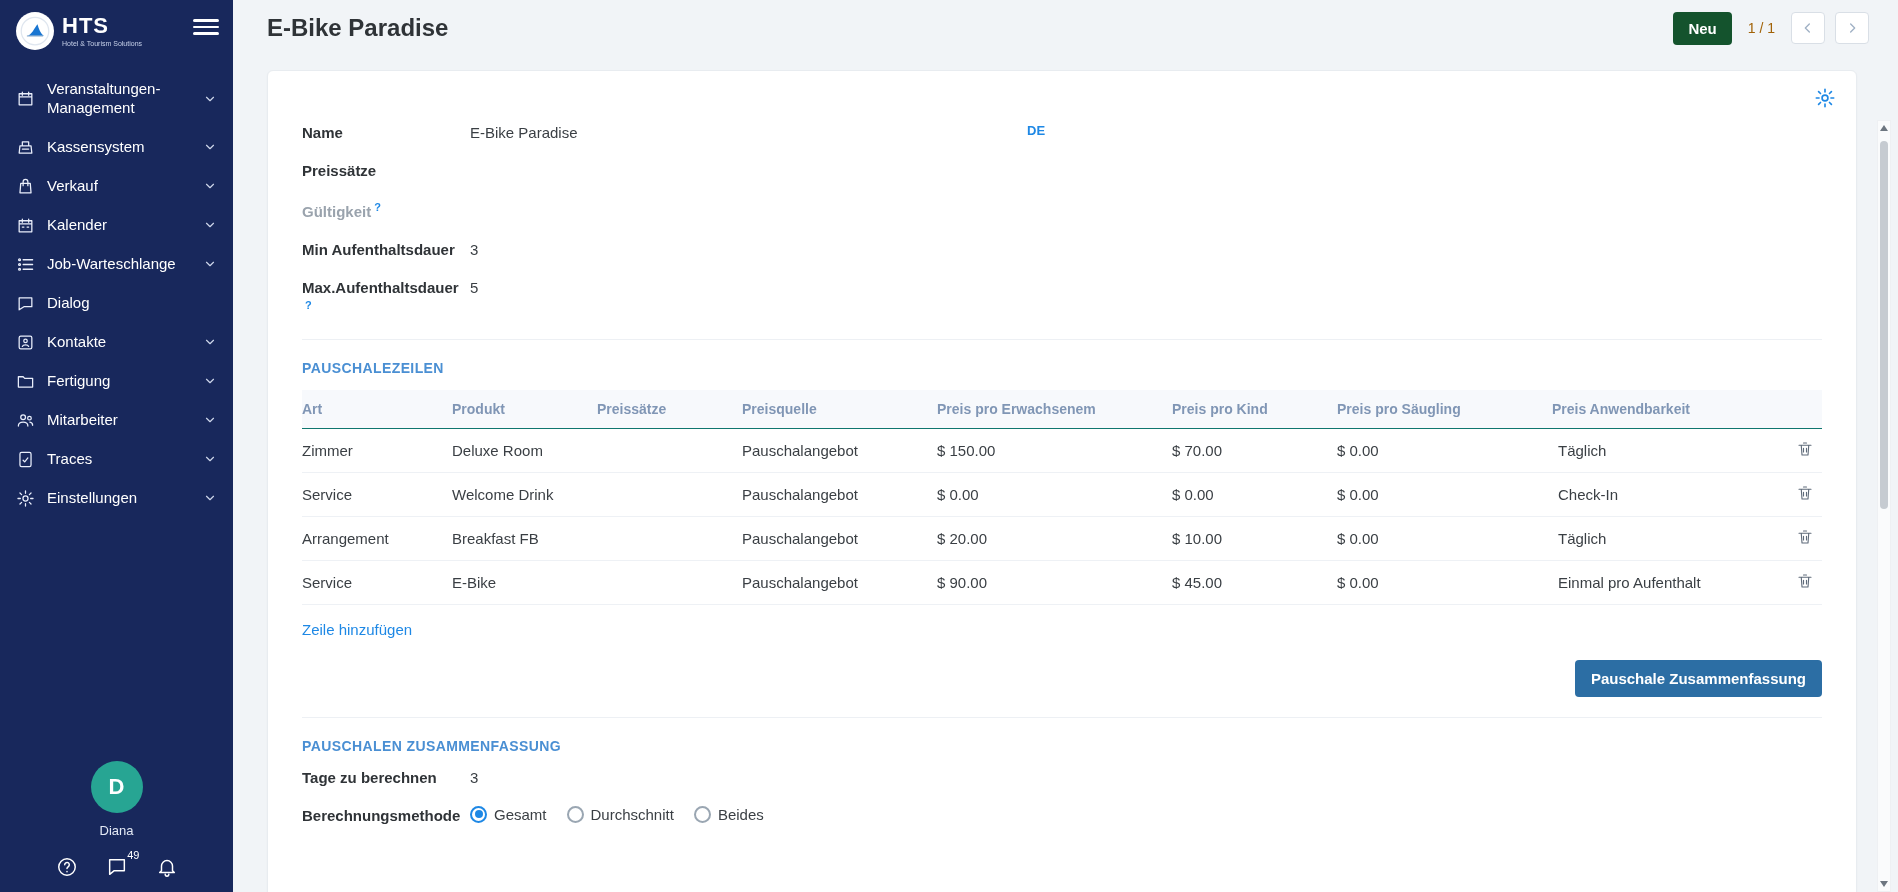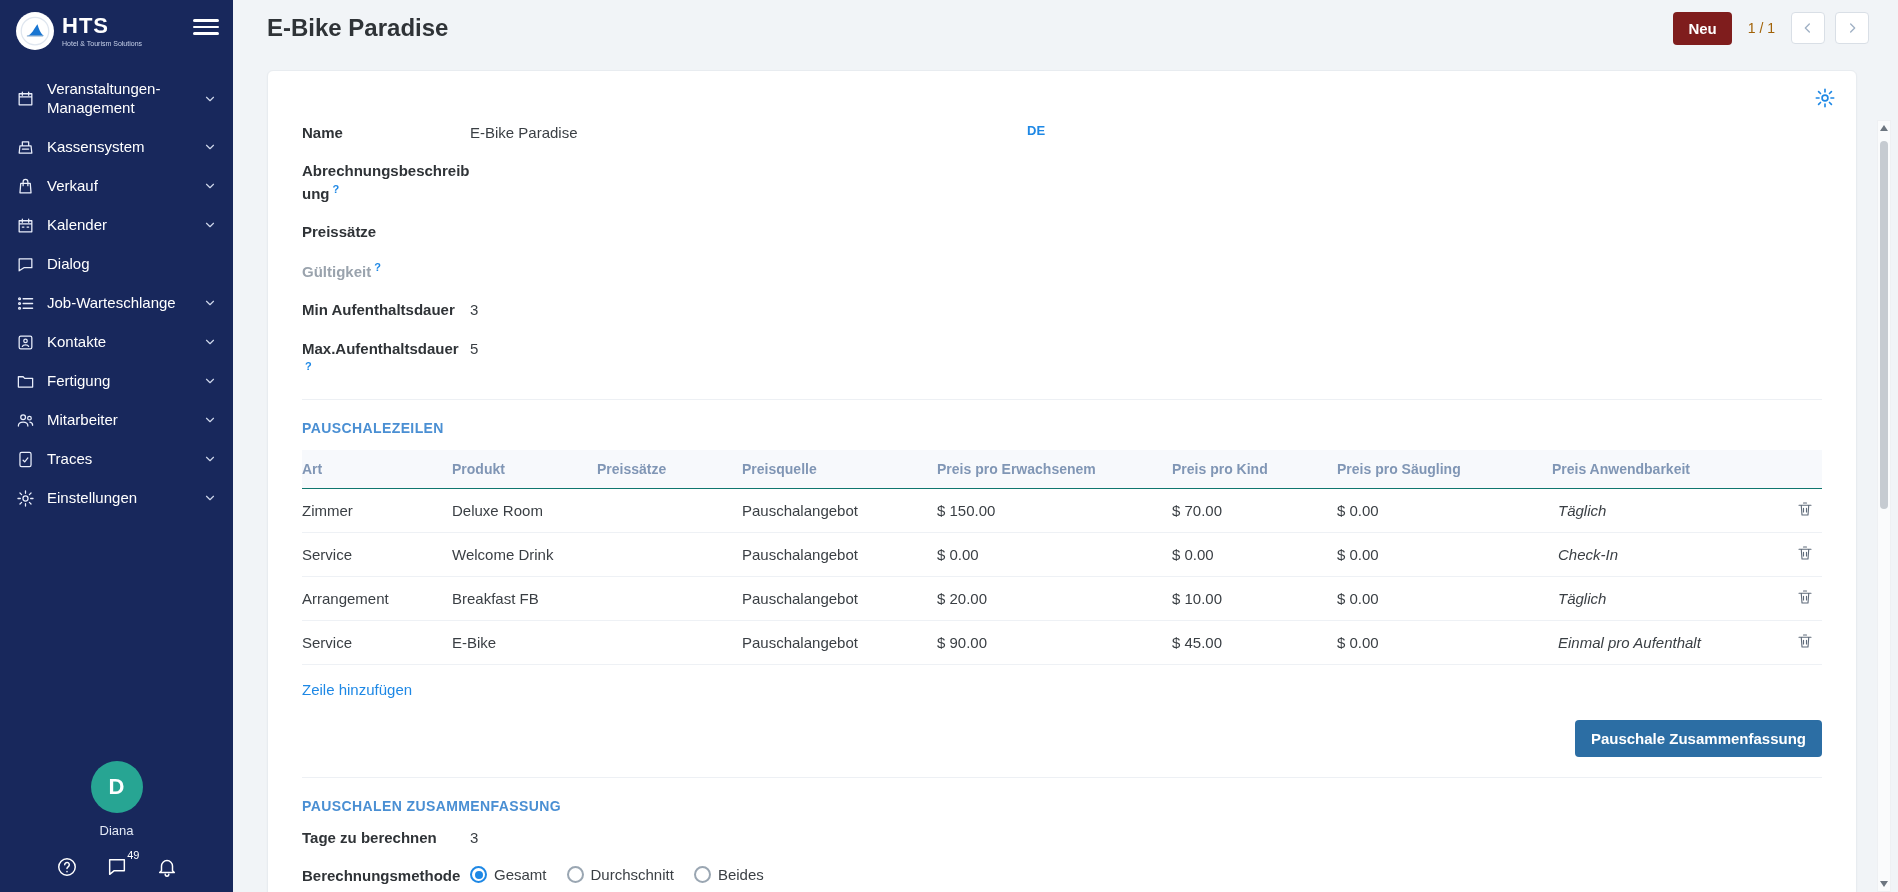--- a/index.html
+++ b/index.html
@@ -30,21 +30,21 @@
   .user-icons { display:flex; align-items:center; gap:28px; margin-top:18px; }
   .uicon { position:relative; width:22px; height:22px; color:#fff; cursor:pointer; }
   .uicon svg { width:22px; height:22px; stroke:currentColor; fill:none; stroke-width:1.6; stroke-linecap:round; stroke-linejoin:round; }
   .uicon .badge { position:absolute; top:-7px; right:-12px; font-size:11px; color:#fff; }
 
   
   .main { flex:1; display:flex; flex-direction:column; position:relative; }
   .topbar { height:56px; display:flex; align-items:center; justify-content:space-between; padding:0 34px; }
   .page-title { font-size:24px; font-weight:bold; color:#2f3337; }
   .topbar-right { display:flex; align-items:center; gap:10px; }
-  .btn-neu { background:#7f1d1d; color:#fff; border:none; border-radius:4px; padding:8px 15px; font-size:15px; font-weight:bold; cursor:pointer; font-family:inherit; }
+  .btn-neu { background:#14532d; color:#fff; border:none; border-radius:4px; padding:8px 15px; font-size:15px; font-weight:bold; cursor:pointer; font-family:inherit; }
   .pagination { font-size:14px; color:#a16207; margin:0 6px; }
   .pager { width:34px; height:32px; background:#fff; border:1px solid #d9dfe6; border-radius:4px; display:flex; align-items:center; justify-content:center; cursor:pointer; color:#9fb0c4; }
   .pager svg { width:16px; height:16px; stroke:currentColor; fill:none; stroke-width:2; stroke-linecap:round; stroke-linejoin:round; }
 
   .content { flex:1; padding:14px 46px 0 34px; overflow:hidden; }
   .card { background:#fff; border:1px solid #e8ecf0; border-radius:6px; min-height:110%; box-shadow:0 1px 2px rgba(20,40,80,.04); }
   .card-toolbar { display:flex; justify-content:flex-end; padding:16px 20px 4px; }
   .gear-btn { width:22px; height:22px; color:#1e88e5; cursor:pointer; }
   .gear-btn svg { width:22px; height:22px; stroke:currentColor; fill:none; stroke-width:1.8; stroke-linecap:round; }
   .card-body { padding:10px 34px 30px; }
@@ -57,21 +57,21 @@
   sup.help { color:#1e88e5; font-size:11px; margin-left:3px; }
   .lang-tab { font-size:13px; font-weight:bold; color:#1e88e5; }
 
   .divider { border-top:1px solid #edf0f4; margin:6px 0 0; }
   .section-title { color:#4a8fd3; font-size:14px; font-weight:bold; letter-spacing:.4px; padding:20px 0 14px; }
 
   table.lines { width:100%; border-collapse:collapse; table-layout:fixed; }
   table.lines thead th { background:#f7f9fc; color:#8096b5; font-size:14px; font-weight:bold; text-align:left; padding:11px 8px 11px 0; border-bottom:1px solid #0f766e; }
   table.lines th.num, table.lines td.num { text-align:left; padding-right:14px; }
   table.lines td { font-size:15px; color:#3a3f44; padding:11px 8px 11px 0; border-bottom:1px solid #eef1f5; }
-  table.lines td.applic { padding-left:6px;font-style:italic; }
+  table.lines td.applic { padding-left:6px; }
   td.actions { text-align:right; }
   .trash-btn { width:18px; height:18px; display:inline-block; color:#5f6b7a; cursor:pointer; }
   .trash-btn svg { width:18px; height:18px; stroke:currentColor; fill:none; stroke-width:1.5; stroke-linecap:round; stroke-linejoin:round; }
 
   .add-row-link { display:inline-block; color:#1e88e5; font-size:15px; padding:16px 0 6px; cursor:pointer; text-decoration:none; }
   .summary-btn-row { display:flex; justify-content:flex-end; margin:16px 0 20px; }
   .btn-summary { background:#2c6ea4; color:#fff; border:none; border-radius:4px; padding:10px 16px; font-size:15px; font-weight:bold; cursor:pointer; font-family:inherit; }
 
   .radio-group { display:flex; align-items:center; gap:20px; }
   .radio-opt { display:flex; align-items:center; gap:7px; font-size:15px; color:#3a3f44; cursor:pointer; }
@@ -145,35 +145,35 @@
       <span class="nicon"><svg viewBox="0 0 24 24">
             <path d="M4 6h16v14H4zM4 10h16M8 4v4M16 4v4M8 14h2M14 14h2"></path>
           </svg></span>
       <span class="nlabel">Kalender</span>
       <span class="chev"><svg viewBox="0 0 24 24">
             <path d="M6 9l6 6 6-6"></path>
           </svg></span>
     </div>
     <div class="nav-item">
       <span class="nicon"><svg viewBox="0 0 24 24">
-            <path d="M4 5h16v11H10l-6 4z"></path>
-          </svg></span>
-      <span class="nlabel">Dialog</span>
-    </div>
-    <div class="nav-item">
-      <span class="nicon"><svg viewBox="0 0 24 24">
             <path d="M9 6h12M9 12h12M9 18h12"></path>
             <circle cx="4.5" cy="6" r="1.2"></circle>
             <circle cx="4.5" cy="12" r="1.2"></circle>
             <circle cx="4.5" cy="18" r="1.2"></circle>
           </svg></span>
       <span class="nlabel">Job-Warteschlange</span>
       <span class="chev"><svg viewBox="0 0 24 24">
             <path d="M6 9l6 6 6-6"></path>
           </svg></span>
+    </div>
+    <div class="nav-item">
+      <span class="nicon"><svg viewBox="0 0 24 24">
+            <path d="M4 5h16v11H10l-6 4z"></path>
+          </svg></span>
+      <span class="nlabel">Dialog</span>
     </div>
     <div class="nav-item">
       <span class="nicon"><svg viewBox="0 0 24 24">
             <rect x="4" y="4" width="16" height="16" rx="2"></rect>
             <circle cx="12" cy="10" r="2.2"></circle>
             <path d="M8 17c1-2.5 7-2.5 8 0"></path>
           </svg></span>
       <span class="nlabel">Kontakte</span>
       <span class="chev"><svg viewBox="0 0 24 24">
             <path d="M6 9l6 6 6-6"></path>
@@ -278,24 +278,20 @@
         </span>
       </div>
       <div class="card-body">
 
         <div class="form-row">
           <span class="f-label">Name</span>
           <span class="f-value name-val">E-Bike Paradise</span>
           <span class="lang-tab">DE</span>
         </div>
 
-        <div class="form-row">
-          <span class="f-label"><span>Abrechnungsbeschreibung</span><sup class="help">?</sup></span>
-          <span class="f-value"></span>
-        </div>
 
         <div class="form-row">
           <span class="f-label">Preissätze</span>
           <span class="f-value"></span>
         </div>
 
         <div class="form-row">
           <span class="f-label muted"><span>Gültigkeit</span><sup class="help">?</sup></span>
           <span class="f-value"></span>
         </div>

